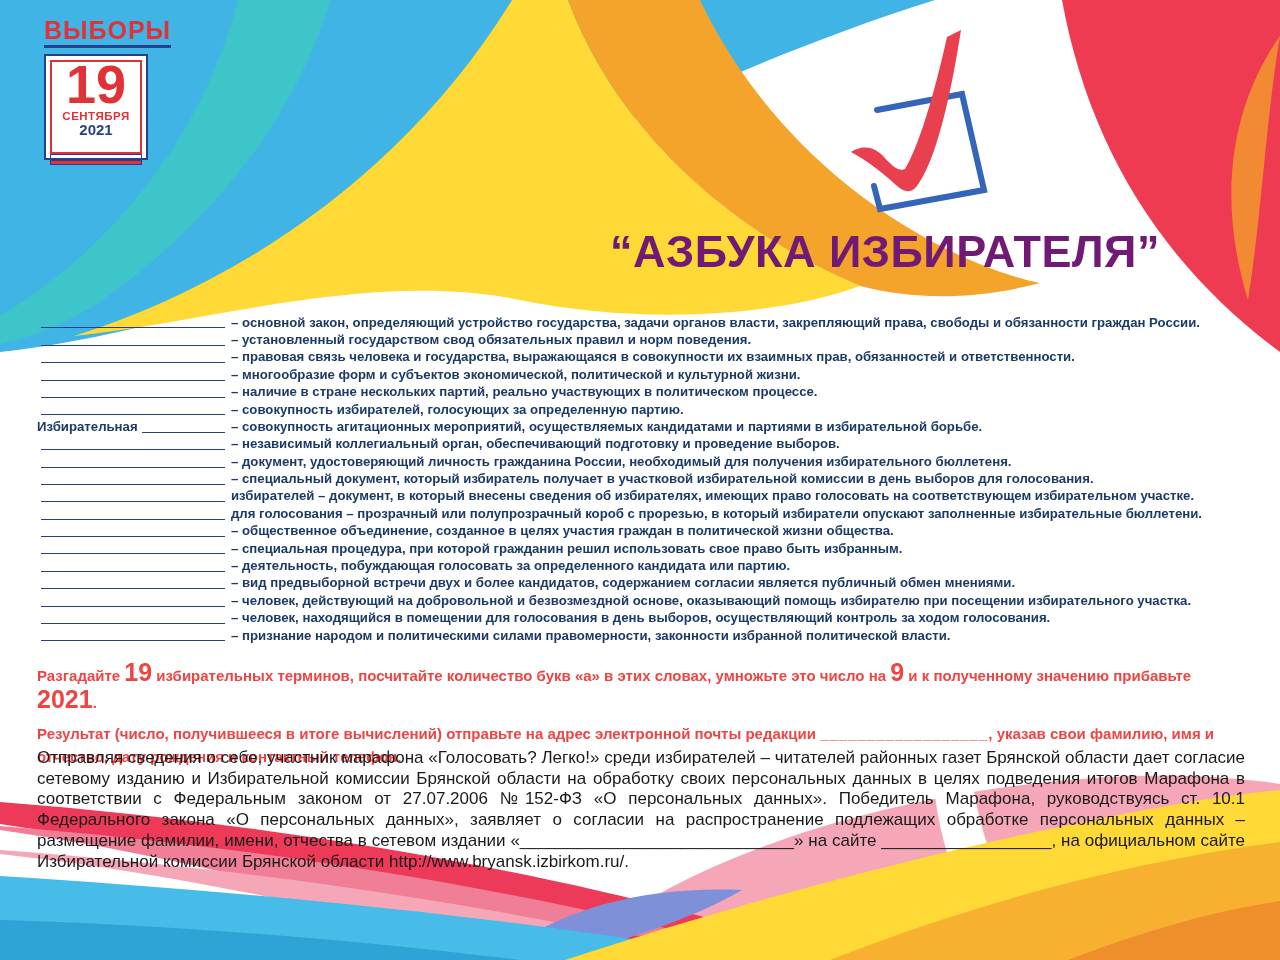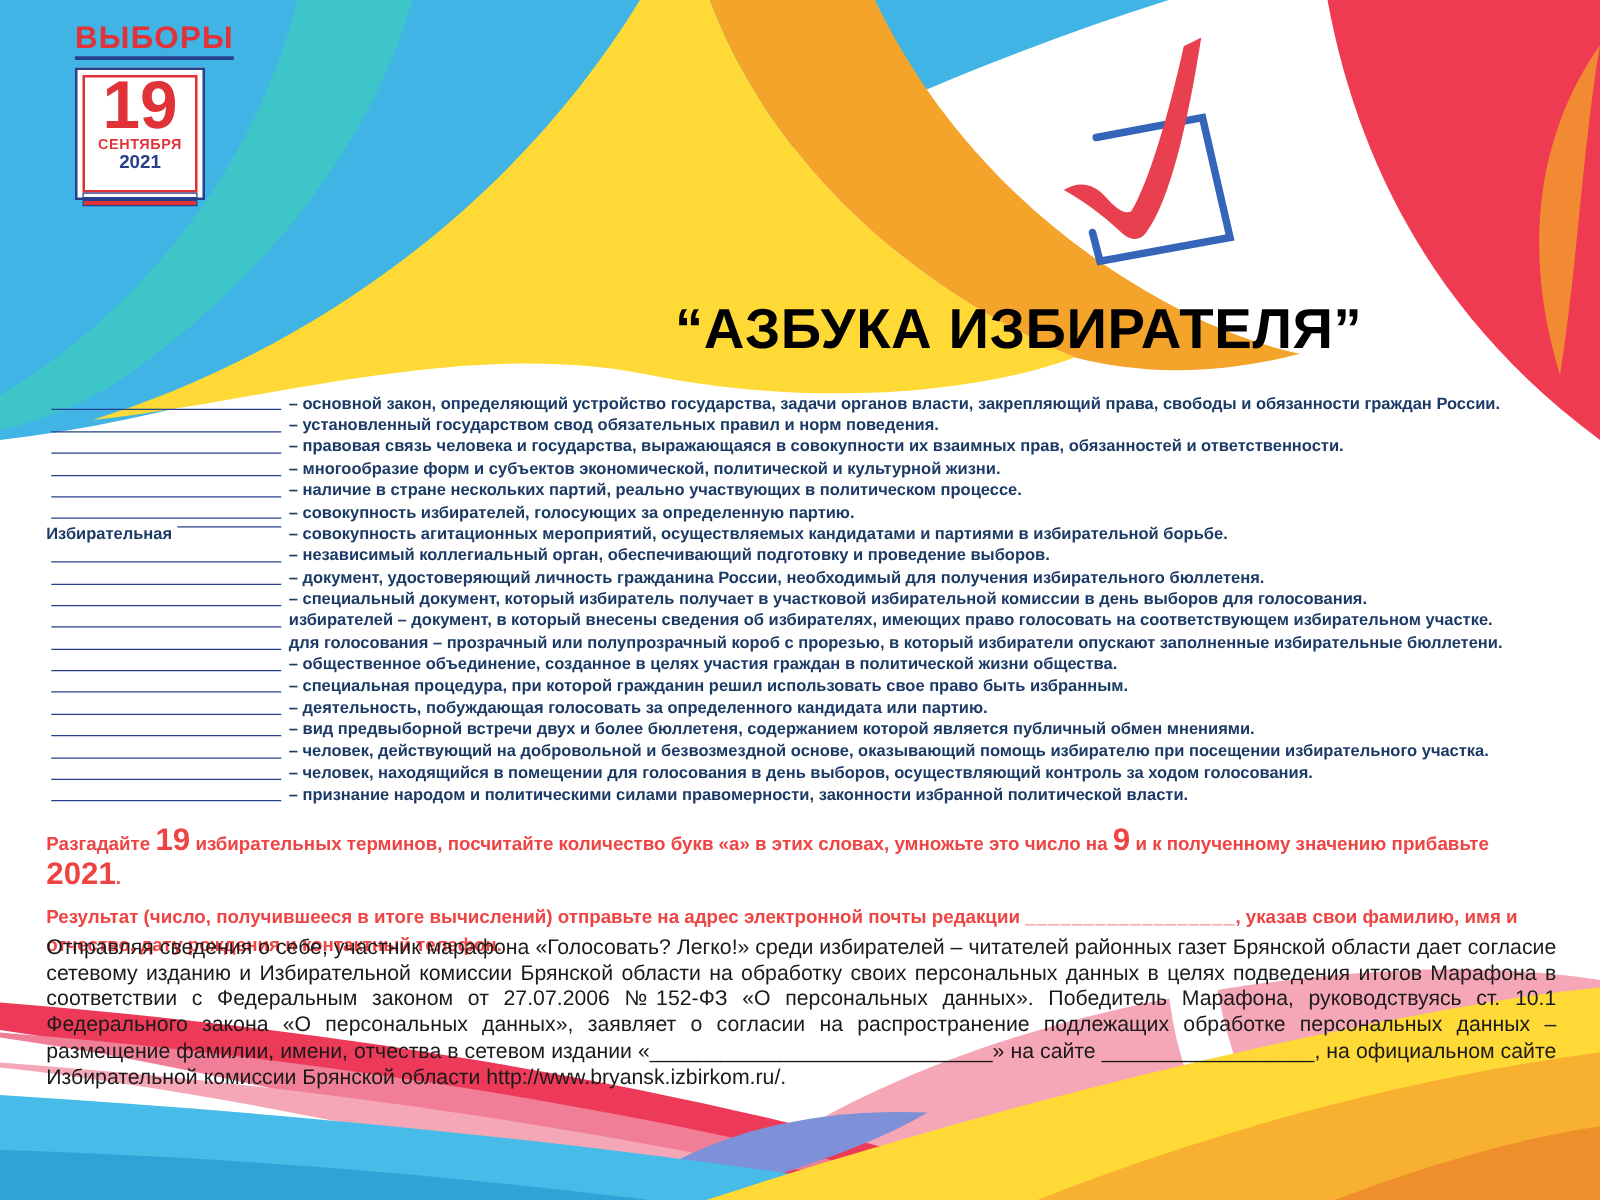--- a/index.html
+++ b/index.html
@@ -4,21 +4,21 @@
 <style>
   html,body{margin:0;padding:0;}
   body{
     width:1280px;height:960px;position:relative;overflow:hidden;
     background:#ffffff;
     font-family:"Liberation Sans", sans-serif;
   }
   .bg{position:absolute;left:0;top:0;width:1280px;height:960px;z-index:0;}
 
   
-  .elections{position:absolute;left:60px;top:18px;z-index:3;width:106px;text-align:center;}
+  .elections{position:absolute;left:44px;top:18px;z-index:3;width:106px;text-align:center;}
   .wordmark{
     font-family:"Liberation Sans",sans-serif;font-weight:bold;font-size:25px;letter-spacing:1px;
     color:#e03237;border-bottom:3px solid #27408b;padding-bottom:2px;display:inline-block;line-height:1;
   }
   .calendar{
     margin-top:6px;background:#ffffff;border:2px solid #27408b;position:relative;
     padding:4px;box-sizing:border-box;width:104px;height:106px;
   }
   .calendar-inner{
     border:2px solid #e03237;height:100%;box-sizing:border-box;
@@ -26,33 +26,33 @@
   }
   .cal-day{font-family:"Liberation Sans",sans-serif;font-weight:bold;font-size:54px;line-height:0.92;color:#e03237;margin-top:-2px;}
   .cal-month{font-family:"Liberation Sans",sans-serif;font-weight:bold;font-size:11.5px;color:#e03237;letter-spacing:0.5px;margin-top:0px;}
   .cal-year{font-family:"Liberation Sans",sans-serif;font-weight:bold;font-size:15px;color:#27408b;line-height:1.1;}
   .cal-flag{position:absolute;left:4px;right:4px;bottom:-7px;height:9px;
     background:linear-gradient(#ffffff 0 33%, #27408b 33% 66%, #e03237 66% 100%);
     border:1px solid #27408b;}
 
   
   .title{
-    position:absolute;left:540px;top:237px;width:690px;z-index:3;
+    position:absolute;left:540px;top:226px;width:690px;z-index:3;text-align:center;
     font-family:"Liberation Sans",sans-serif;font-weight:bold;font-size:45px;letter-spacing:0.5px;
-    color:#000000;white-space:nowrap;
+    color:#701a75;white-space:nowrap;
   }
 
   
   .defs{position:absolute;left:37px;top:313px;width:1210px;z-index:3;}
   .def-row{
     display:flex;align-items:flex-end;height:17.4px;
     font-family:"Liberation Sans",sans-serif;font-weight:bold;font-size:13.2px;
     color:#1c3a66;white-space:nowrap;
   }
-  .def-lead{display:flex;width:188px;flex:0 0 188px;}
+  .def-lead{display:flex;align-items:flex-end;width:188px;flex:0 0 188px;}
   .def-label{line-height:1.1;padding-right:4px;}
   .blank{flex:1 1 auto;border-bottom:1.6px solid #27408b;height:1px;margin-bottom:2px;}
   .def-text{padding-left:6px;line-height:1.2;}
 
   
   .task{position:absolute;left:37px;top:660px;width:1212px;z-index:3;
     font-family:"Liberation Sans",sans-serif;font-weight:bold;color:#ef4444;font-size:15px;line-height:1.55;}
   .task .big{font-size:25px;line-height:1;}
   .task p{margin:0 0 7px 0;}
   .task .blank-inline{letter-spacing:1px;}
@@ -211,21 +211,21 @@
         <span class="def-label"></span>
         <span class="blank"></span>
       </div>
       <div class="def-text">–  деятельность, побуждающая голосовать за определенного кандидата или партию.</div>
     </div>
   <div class="def-row">
       <div class="def-lead">
         <span class="def-label"></span>
         <span class="blank"></span>
       </div>
-      <div class="def-text">– вид предвыборной встречи двух и более бюллетеня, содержанием которой является публичный обмен мнениями.</div>
+      <div class="def-text">– вид предвыборной встречи двух и более кандидатов, содержанием согласии является публичный обмен мнениями.</div>
     </div>
   <div class="def-row">
       <div class="def-lead">
         <span class="def-label"></span>
         <span class="blank"></span>
       </div>
       <div class="def-text">– человек, действующий на добровольной и безвозмездной основе, оказывающий помощь избирателю при посещении избирательного участка.</div>
     </div>
   <div class="def-row">
       <div class="def-lead">

